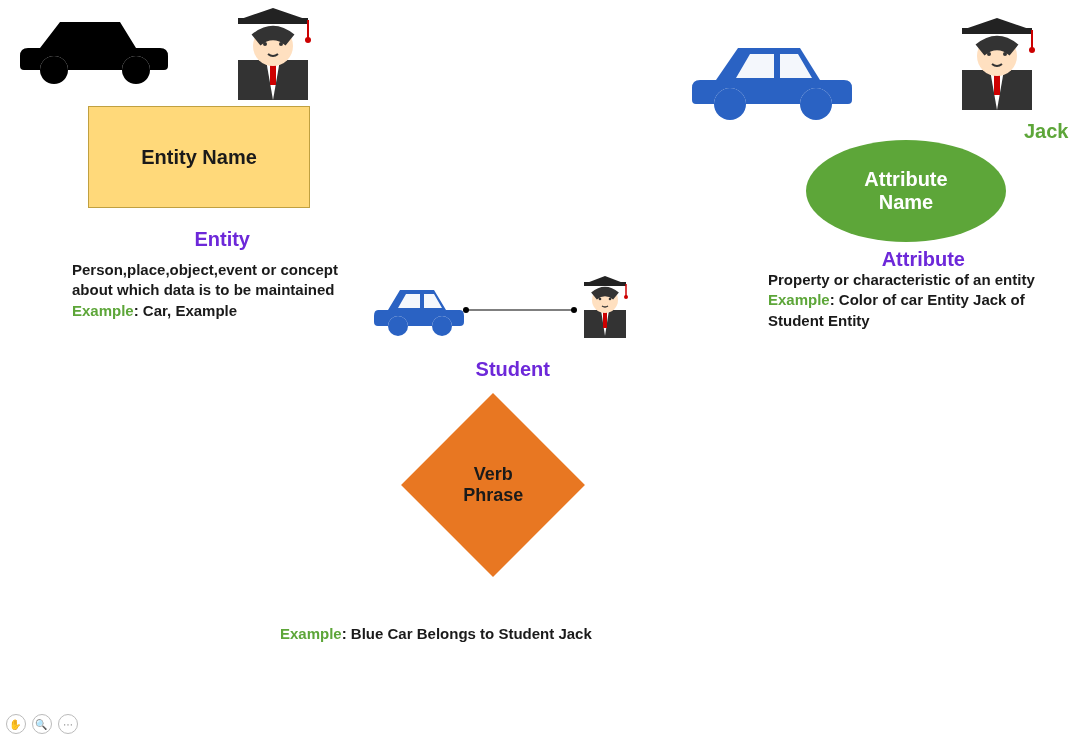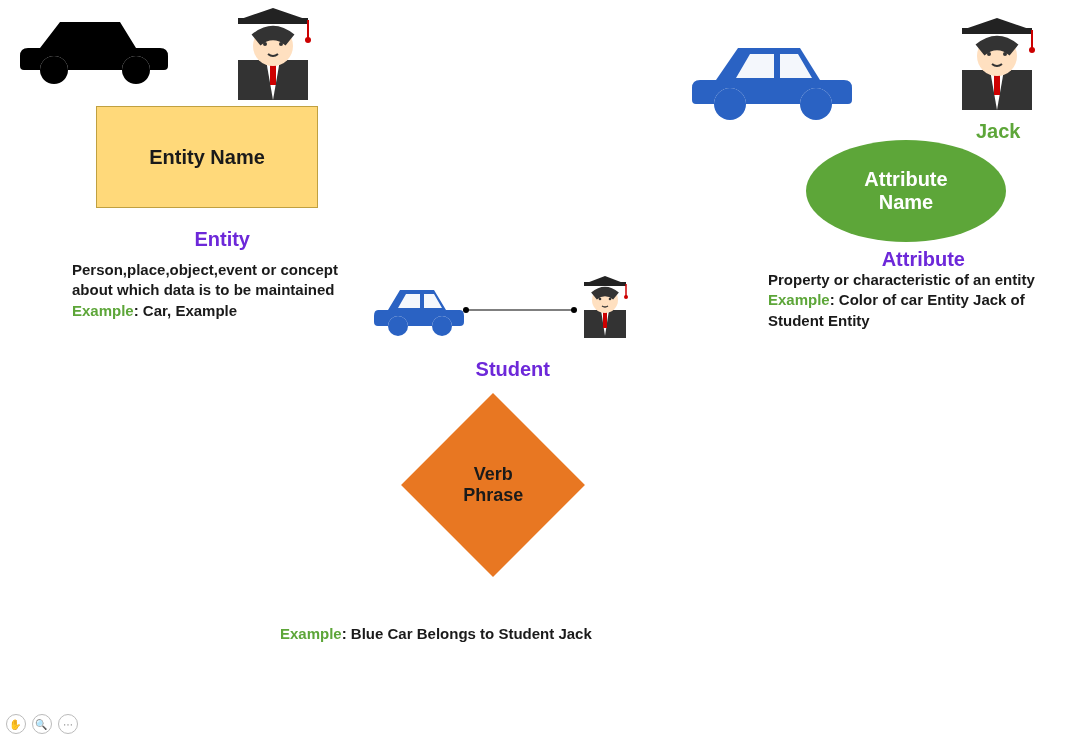--- a/index.html
+++ b/index.html
@@ -1,27 +1,27 @@
 <!DOCTYPE html>
 <html><head>
 <meta charset="utf-8">
 <style>
 * { margin: 0; padding: 0; box-sizing: border-box; }
 body { font-family: Arial, sans-serif; width: 1084px; height: 742px; position: relative; background: white; }
 .abs { position: absolute; }
-.entity-box { background: #ffd97a; border: 1px solid #c0a040; display: flex; align-items: center; justify-content: center; margin-left: 8px; }
+.entity-box { background: #ffd97a; border: 1px solid #c0a040; display: flex; align-items: center; justify-content: center; }
 .entity-box-label { font-weight: bold; font-size: 20px; color: #1a1a1a; }
 .section-title { color: #6d28d9; font-weight: bold; font-size: 20px; text-align: right; }
 .desc-text { font-size: 15px; font-weight: bold; color: #1a1a1a; line-height: 1.35; }
 .example-label { color: #5da639; }
 .attr-ellipse { background: #5da639; border-radius: 50%; display: flex; align-items: center; justify-content: center; }
 .attr-ellipse-label { color: white; font-weight: bold; font-size: 20px; text-align: center; line-height: 1.15; }
 .diamond { transform: rotate(45deg); background: #e87722; }
 .diamond-label { transform: rotate(-45deg); font-weight: bold; font-size: 18px; color: #1a1a1a; text-align: center; line-height: 1.15; }
-.jack-label { color: #5da639; font-weight: bold; font-size: 20px; }
+.jack-label { color: #5da639; font-weight: bold; font-size: 20px; margin-left: 48px; }
 .footer-icons { position: absolute; bottom: 8px; left: 6px; display: flex; gap: 6px; }
 .footer-icon { width: 20px; height: 20px; border: 1px solid #bbb; border-radius: 50%; display: flex; align-items: center; justify-content: center; font-size: 10px; color: #888; }
 </style>
 </head>
 <body>
 
 <div class="abs" style="left:10px; top:8px;">
 <svg width="160" height="82" viewBox="0 0 160 82">
   <path fill="#000" d="M30 40 L50 14 L110 14 L126 40 L150 40 Q158 40 158 48 L158 58 Q158 62 154 62 L140 62 A14 14 0 1 0 112 62 L58 62 A14 14 0 1 0 30 62 L14 62 Q10 62 10 58 L10 48 Q10 40 18 40 Z"></path>
   <circle cx="44" cy="62" r="14" fill="#000"></circle>

